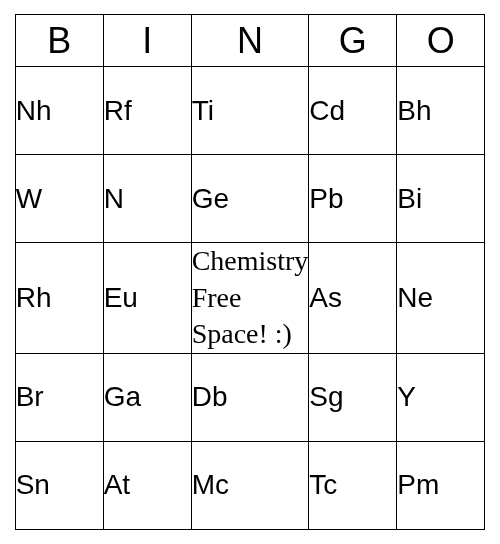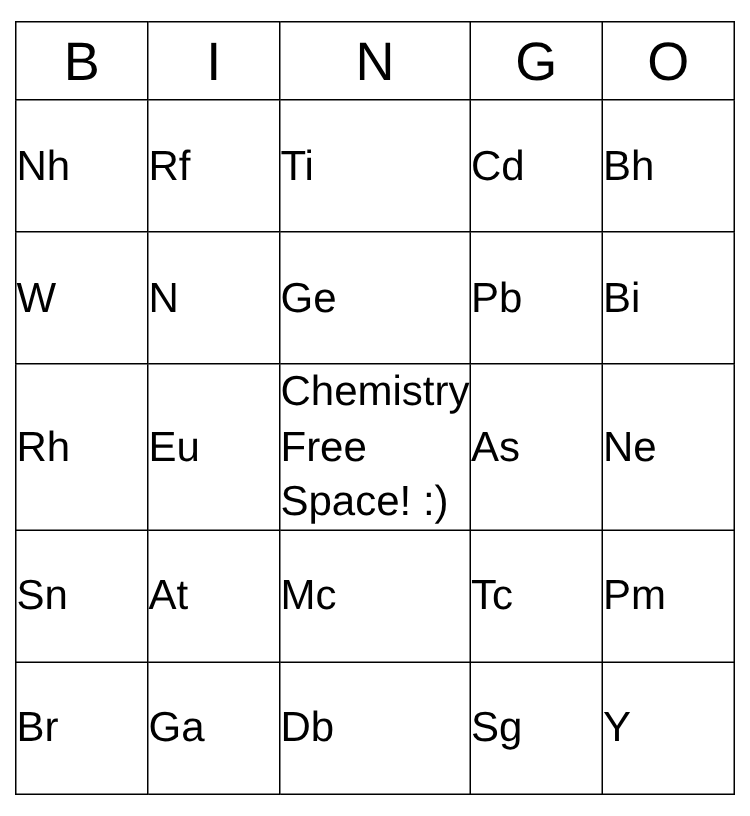--- a/index.html
+++ b/index.html
@@ -36,20 +36,21 @@
       height: 88px;
       text-align: left;
       vertical-align: middle;
       border: 1px solid #000;
       font-size: 28px;
     }
 
     .free-space {
       font-size: 13px;
       line-height: 1.3;
+      font-family: Liberation Serif, serif;
     }
   </style>
 </head>
 <body>
 
 <table class="bingo-table">
   <thead>
     <tr class="bingo-header">
       <th>B</th>
       <th>I</th>
@@ -74,27 +75,27 @@
       <td>Bi</td>
     </tr>
     <tr>
       <td>Rh</td>
       <td>Eu</td>
       <td class="free-space">Chemistry Free Space! :)</td>
       <td>As</td>
       <td>Ne</td>
     </tr>
     <tr>
+      <td>Br</td>
+      <td>Ga</td>
+      <td>Db</td>
+      <td>Sg</td>
+      <td>Y</td>
+    </tr>
+    <tr>
       <td>Sn</td>
       <td>At</td>
       <td>Mc</td>
       <td>Tc</td>
       <td>Pm</td>
     </tr>
-    <tr>
-      <td>Br</td>
-      <td>Ga</td>
-      <td>Db</td>
-      <td>Sg</td>
-      <td>Y</td>
-    </tr>
   </tbody>
 </table>
 
 </body></html>

